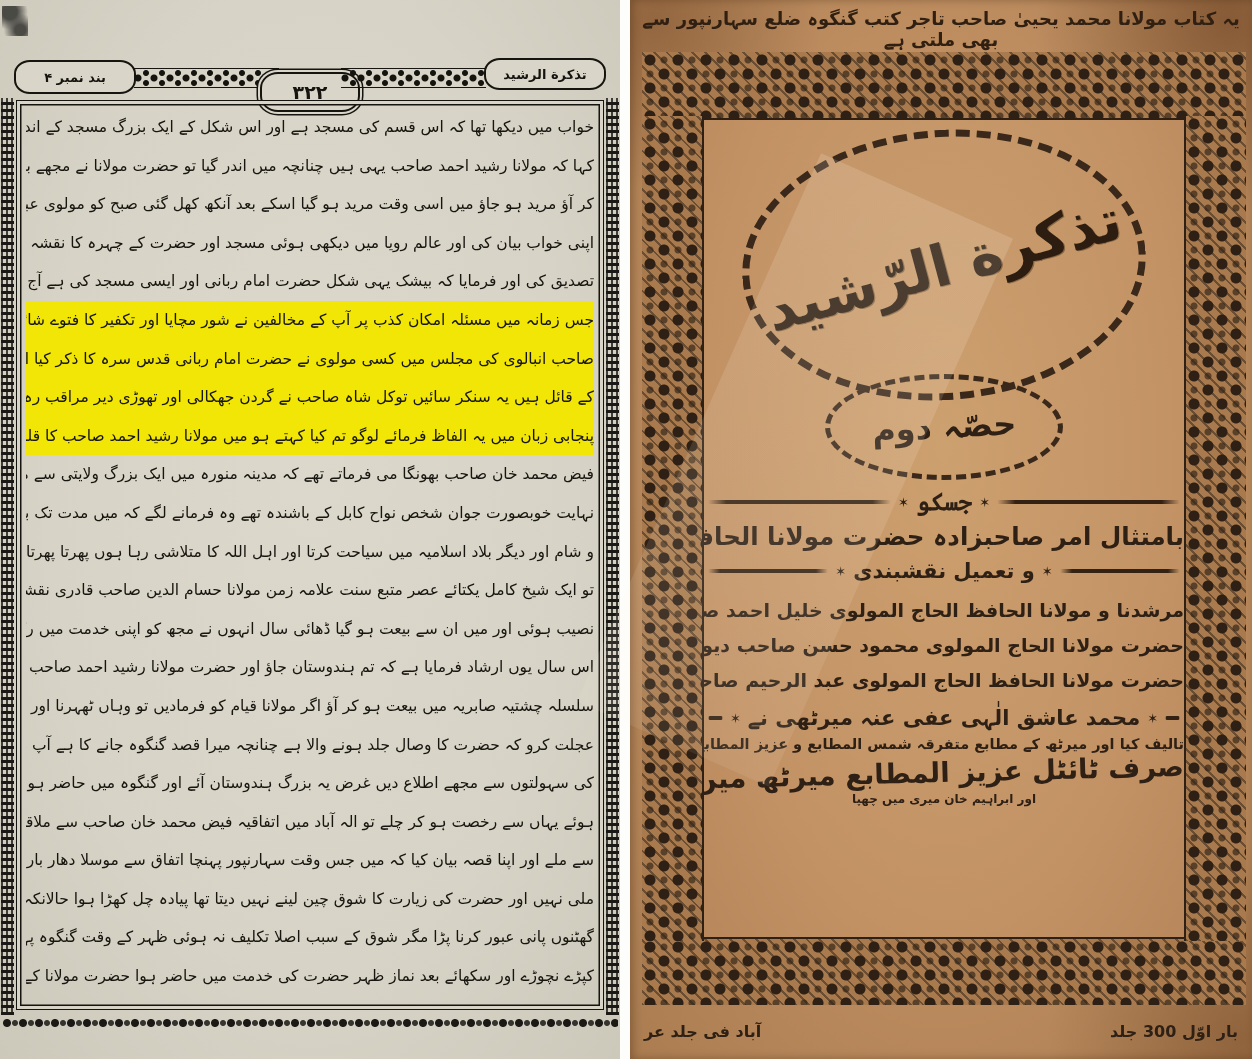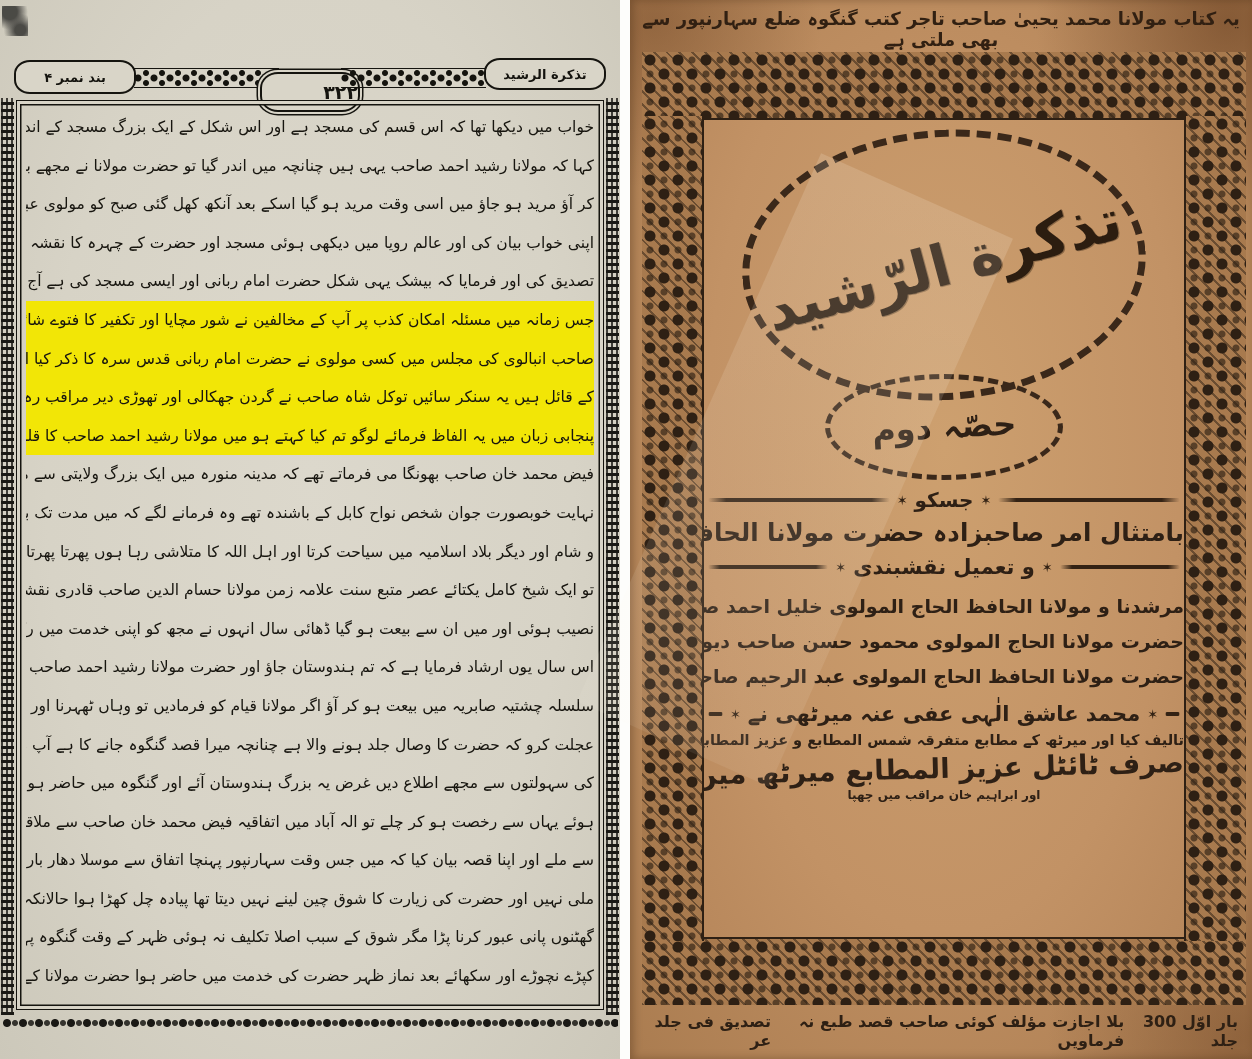--- a/index.html
+++ b/index.html
@@ -20,21 +20,21 @@
       radial-gradient(circle at 12px 4px, #15140f 2.5px, transparent 3.5px),
       radial-gradient(circle at 12px 14px, #15140f 2.5px, transparent 3.5px);
     background-size:16px 18px;border-top:1.5px solid #15140f;border-bottom:1.5px solid #15140f;}
   .lp-band.b1{left:120px;width:145px;}
   .lp-band.b2{right:120px;width:145px;}
   .cartouche{position:absolute;border:2px solid #15140f;border-radius:16px/14px;
     background:#d9d5c8;color:#15140f;font-size:13px;font-weight:bold;
     display:flex;align-items:center;justify-content:center;white-space:nowrap;}
   .cart-left{left:0;top:4px;width:118px;height:30px;}
   .cart-center{left:50%;transform:translateX(-50%);top:16px;width:96px;height:36px;
-    font-size:19px;border-radius:18px/16px;box-shadow:0 0 0 2px #d9d5c8,0 0 0 3.5px #15140f;justify-content:flex-end;}
+    font-size:19px;border-radius:18px/16px;box-shadow:0 0 0 2px #d9d5c8,0 0 0 3.5px #15140f;}
   .cart-right{right:0;top:2px;width:118px;height:28px;}
 
   .lp-ornV{position:absolute;top:98px;bottom:44px;width:13px;
     background:
       repeating-linear-gradient(0deg, #1a1915 0 3px, transparent 3px 7px),
       repeating-linear-gradient(90deg, rgba(26,25,21,.8) 0 2px, transparent 2px 5px);}
   .lp-ornV.left{left:1px;} .lp-ornV.right{right:1px;}
   .lp-ornB{position:absolute;left:2px;right:2px;bottom:28px;height:15px;
     background:
       radial-gradient(circle at 5px 7px, #1a1915 3.5px, transparent 4.5px),
@@ -81,21 +81,21 @@
     transform:rotate(-4deg);}
   .main-title{font-size:57px;font-weight:bold;color:#2c1d10;transform:rotate(-11deg);
     white-space:nowrap;text-shadow:1px 1px 0 rgba(44,29,16,.4);}
   .wreath-small{width:228px;height:96px;margin:-26px auto 0;border:5px dashed #3a281a;
     border-radius:50%;display:flex;align-items:center;justify-content:center;}
   .part-label{font-size:32px;font-weight:bold;transform:rotate(-3deg);}
   .orn-rule{display:flex;align-items:center;gap:7px;margin:8px 4px 0;}
   .orn-rule .bar{flex:1;height:3.5px;border-radius:2px;
     background:linear-gradient(90deg, transparent, #332214 10%, #332214 90%, transparent);}
   .orn-rule .orn{font-size:13px;color:#332214;}
-  .rule-word-lg{font-size:20px;font-weight:bold;white-space:nowrap;}
+  .rule-word-lg{font-size:24px;font-weight:bold;white-space:nowrap;font-family:Liberation Serif, serif;}
   .rule-word-md{font-size:21px;font-weight:bold;white-space:nowrap;}
   .commission{margin-top:6px;font-size:24.5px;font-weight:bold;white-space:nowrap;}
   .elders{margin-top:10px;}
   .elders div{font-size:19px;font-weight:bold;line-height:35px;white-space:nowrap;}
   .press-line{margin-top:6px;font-size:14.5px;font-weight:bold;white-space:nowrap;}
   .title-press{margin-top:4px;font-size:27.5px;font-weight:bold;white-space:nowrap;
     transform:rotate(-1.5deg);}
   .small-press{margin-top:4px;font-size:12px;font-weight:bold;}
   .rp-bottomrow{position:absolute;left:14px;right:14px;bottom:8px;height:40px;
     direction:rtl;display:flex;justify-content:space-between;align-items:center;
@@ -206,25 +206,24 @@
         <div class="orn-rule">
           <div class="bar"></div>
           <span class="orn">✶</span>
           <span class="rule-word-md">محمد عاشق الٰہی عفی عنہ میرٹھی نے</span>
           <span class="orn">✶</span>
           <div class="bar"></div>
         </div>
 
         <div class="press-line">تالیف کیا اور میرٹھ کے مطابع متفرقہ شمس المطابع و عزیز المطابع و نامی پریس و وارثی پریس میں</div>
         <div class="title-press">صرف ٹائٹل عزیز المطابع میرٹھ میں باہتمام منشی رحیم الدین طبع ہوا</div>
-        <div class="small-press">اور ابراہیم خان مراقب میں چھپا</div>
+        <div class="small-press">اور ابراہیم خان میری میں چھپا</div>
       </div>
     </div>
 
     <div class="rp-bottomrow">
       <span>بار اوّل 300 جلد</span>
-      <span>بلا اجازت مؤلف کوئی صاحب قصد طبع نہ فرماویں</span>
-      <span>تصدیق فی جلد عر</span>
+      <span>آباد فی جلد عر</span>
     </div>
 
     <div class="watermark"></div>
   </div>
 </div>
 
 </body></html>

